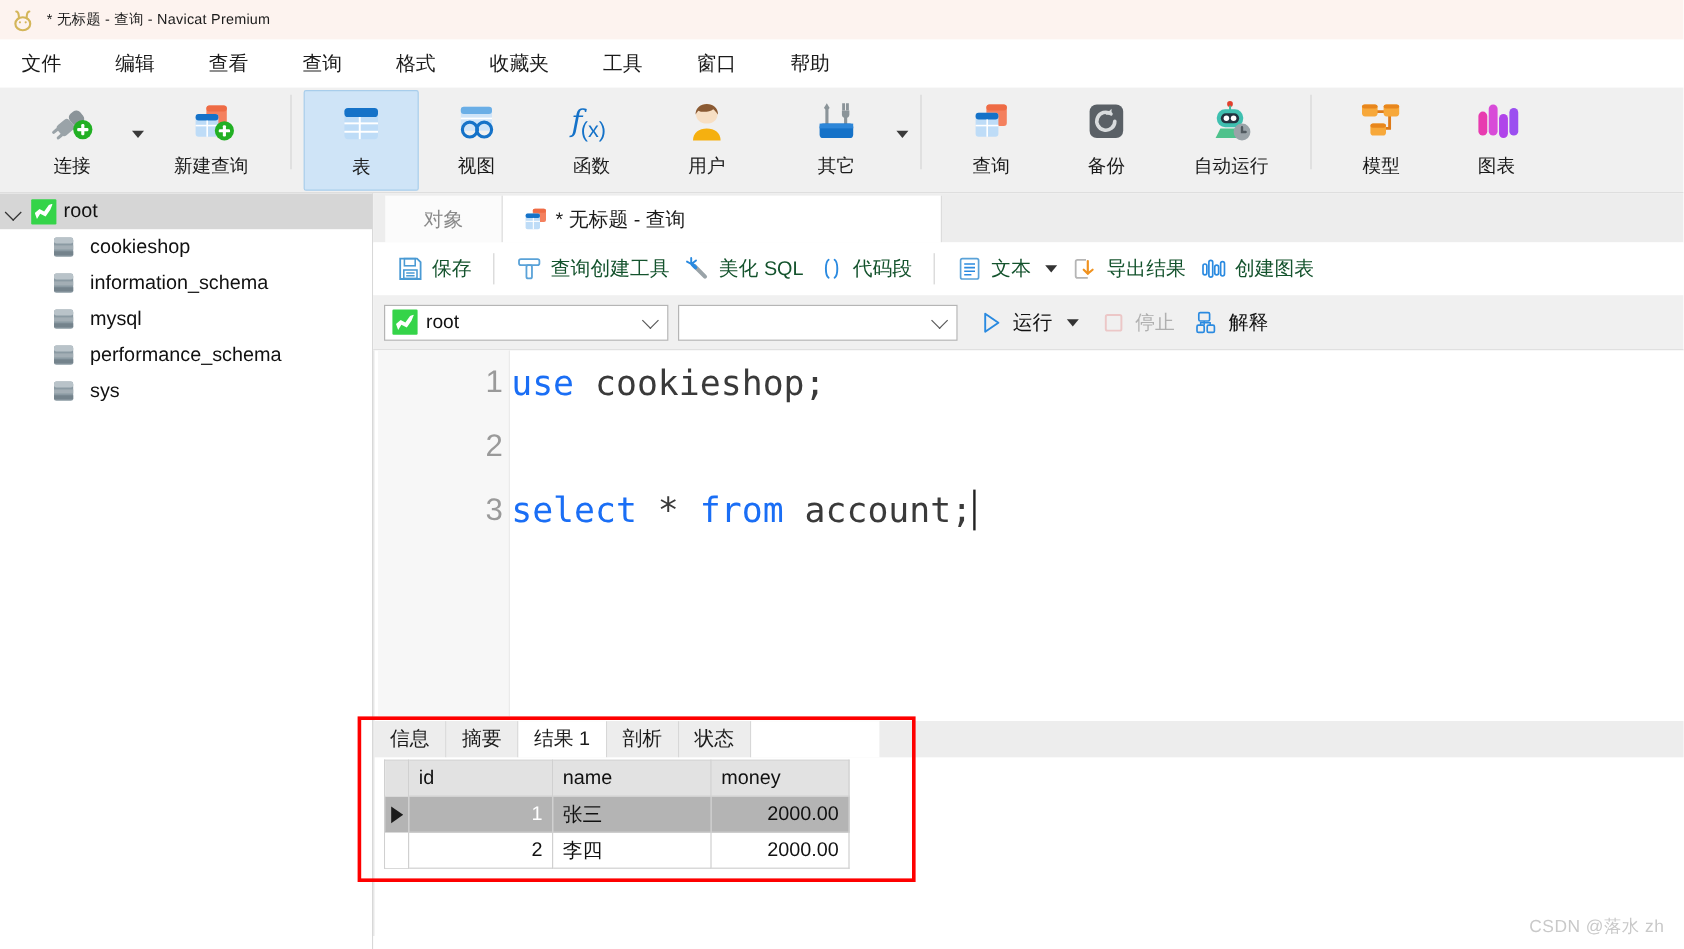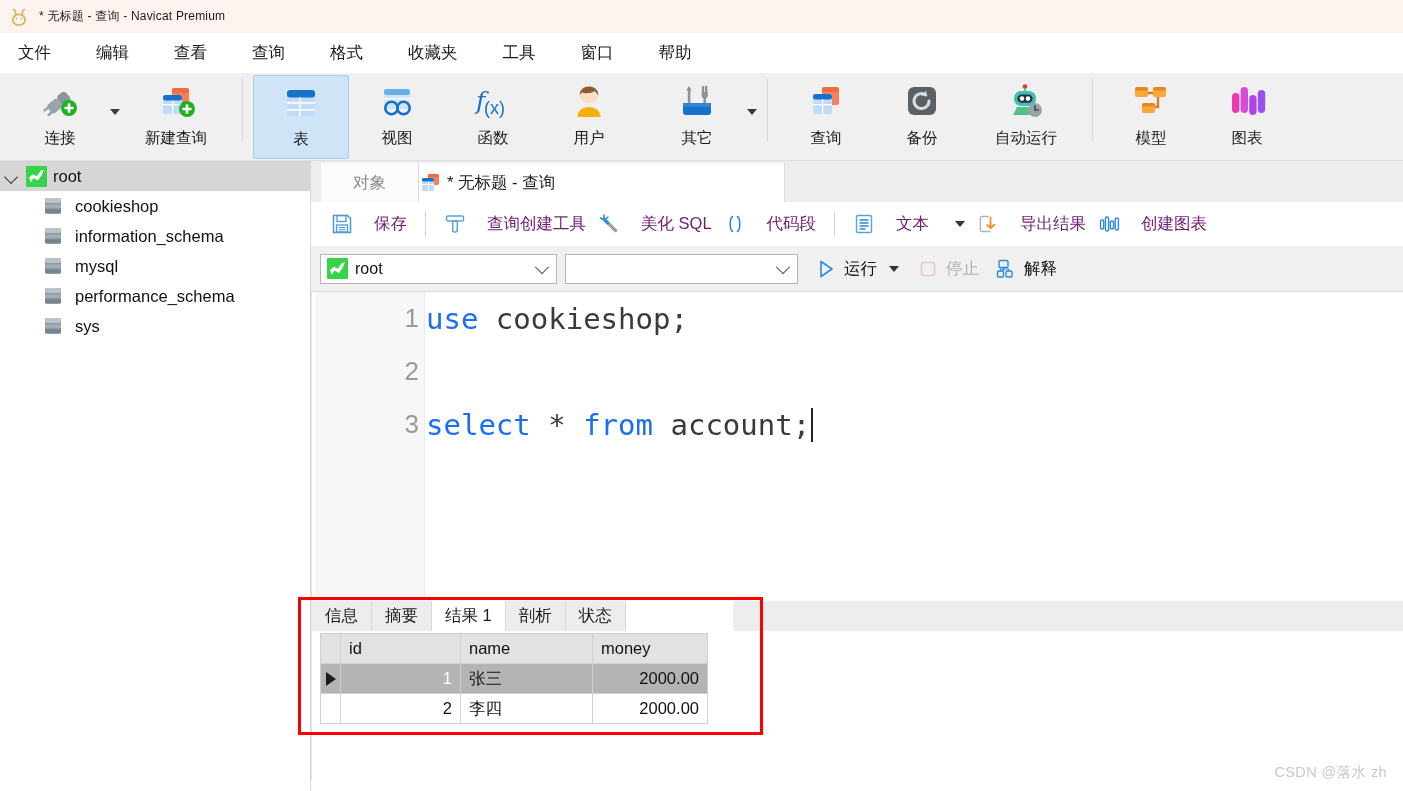--- a/index.html
+++ b/index.html
@@ -88,31 +88,31 @@
     position: absolute; left: 311px; top: 161px; width: 1092px; height: 41px;
     background: #ededed;
   }
   .tab {
     position: absolute; top: 2px; height: 39px;
     display: flex; align-items: center; gap: 6px;
     font-size: 16.5px; cursor: default;
   }
   .tab.inactive { left: 10px; width: 97px; justify-content: center; background: #fbfbfb; color: #8a8a8a; text-align: center; }
   .tab.active {
-    left: 107px; width: 367px; background: #ffffff;
+    left: 107px; width: 367px; padding-left: 16px; background: #ffffff;
     color: #1b1b1b; border-left: 1px solid #dcdcdc; border-right: 1px solid #dcdcdc;
   }
   .tab-query-ico { width: 22px; height: 20px; position: relative; flex: 0 0 auto; }
 
   
   .qtoolbar {
     position: absolute; left: 311px; top: 202px; width: 1092px; height: 44px;
     background: #ffffff; display: flex; align-items: center; padding-left: 14px;
   }
-  .qbtn { display: flex; gap: 21px; font-size: 16.5px; color: #701a75;
+  .qbtn { display: flex; gap: 7px; font-size: 16.5px; color: #14532d;
           padding: 3px 6px; cursor: default; white-space: nowrap; }
   .qsep { width: 1px; height: 26px; background: #d4d4d4; margin: 0 12px; }
   .qico { width: 22px; height: 22px; position: relative; flex: 0 0 auto; }
   .caret-sm {
     width: 0; height: 0; border-left: 5px solid transparent; border-right: 5px solid transparent;
     border-top: 6px solid #333; margin-left: 5px; align-self: center;
   }
 
   .qtoolbar2 {
     position: absolute; left: 311px; top: 246px; width: 1092px; height: 46px;

